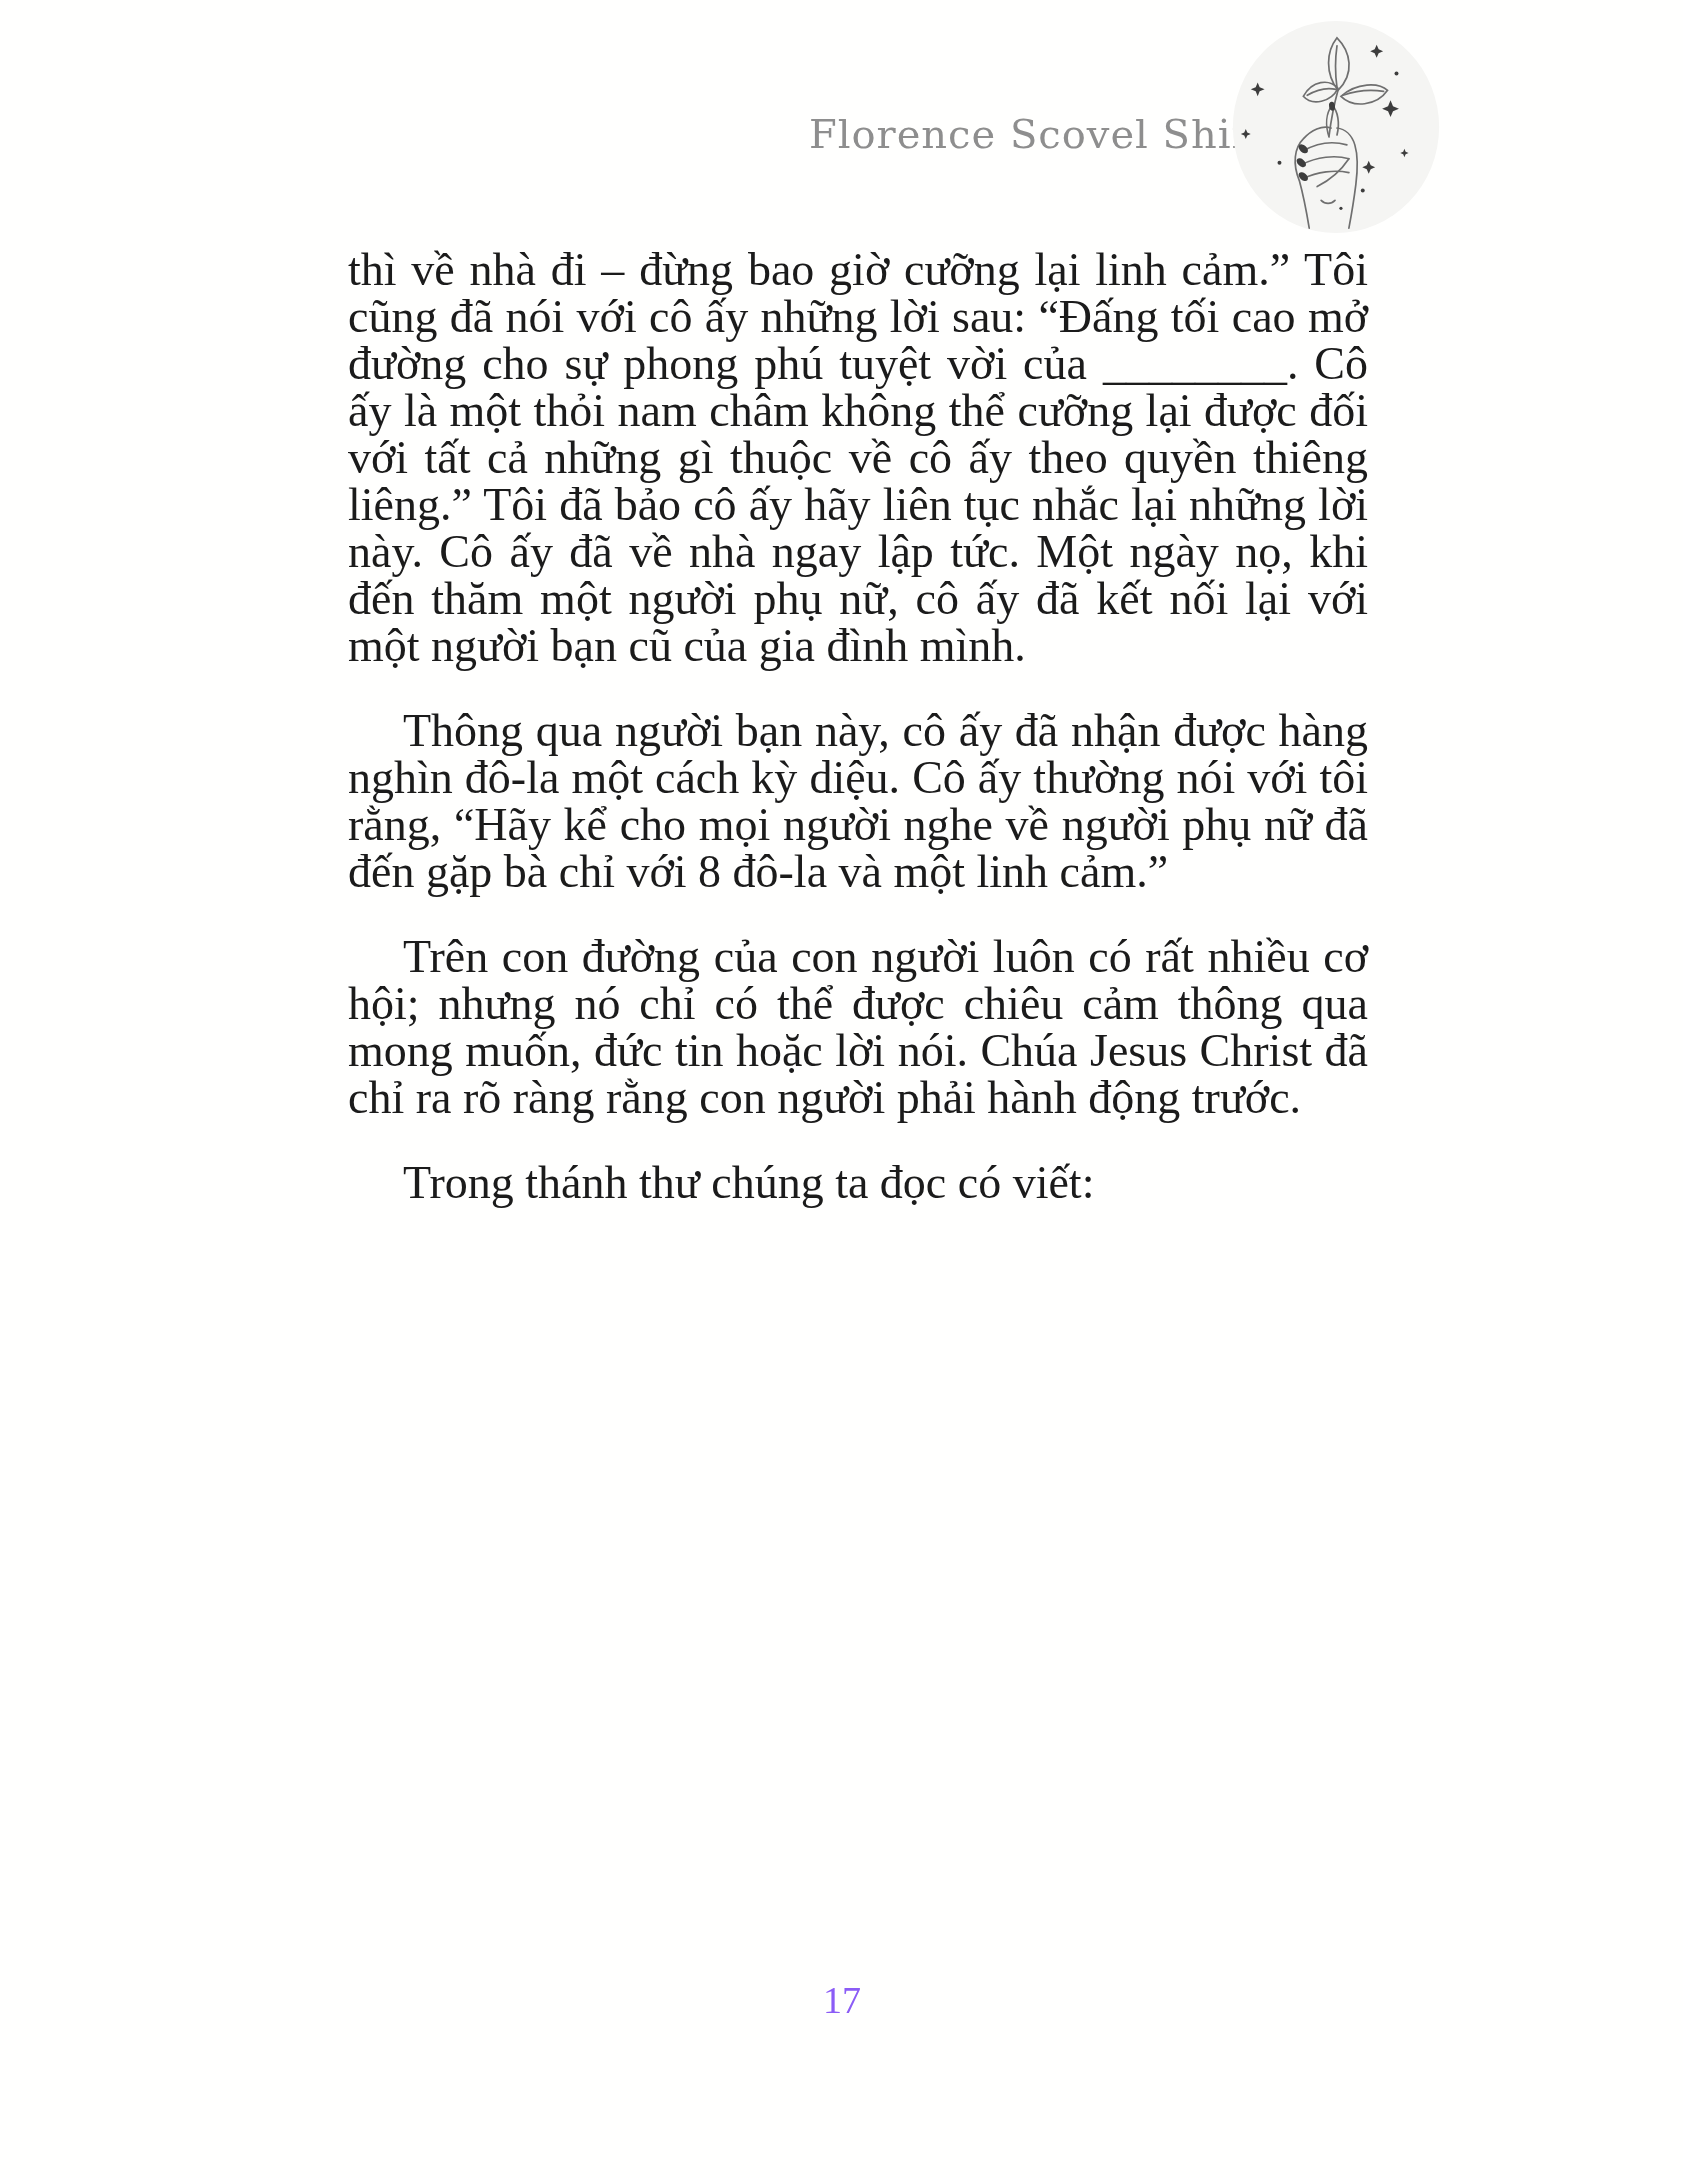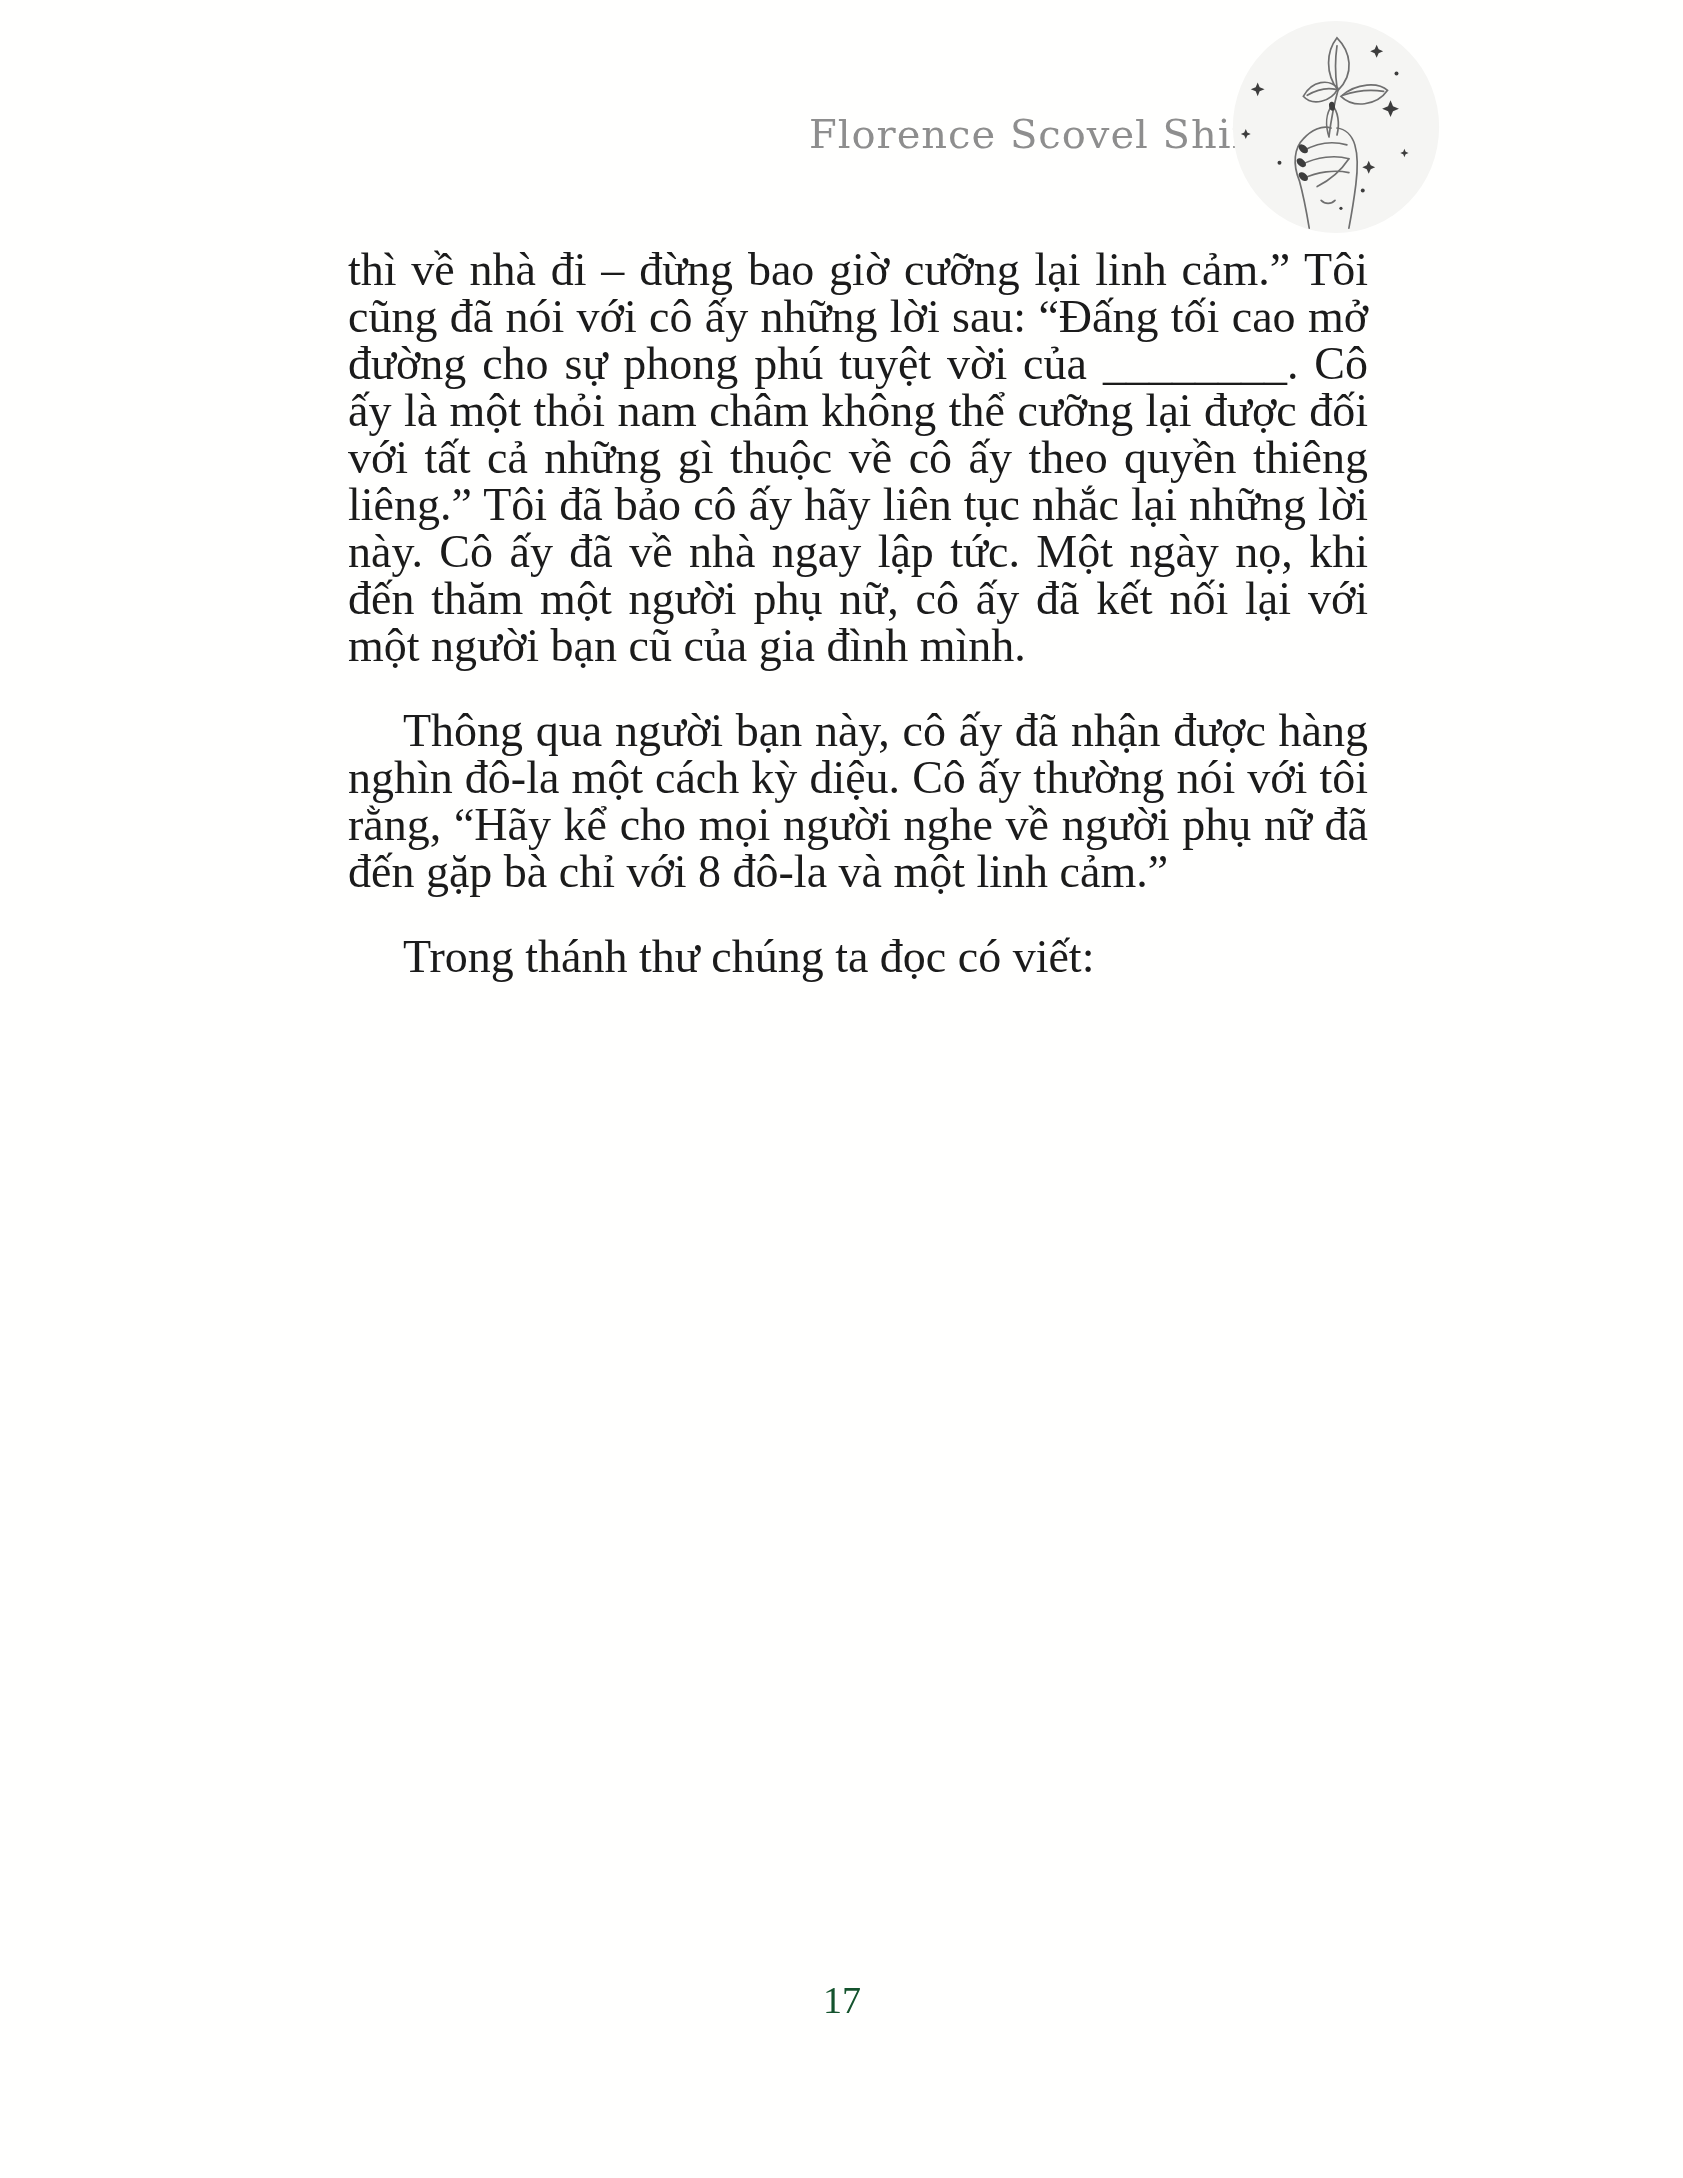--- a/index.html
+++ b/index.html
@@ -46,21 +46,21 @@
     text-align: justify;
   }
   .body-text p { margin: 0 0 38px 0; }
   .body-text p.indent { text-indent: 55px; font-family: Liberation Serif, serif; }
   .page-number {
     position: absolute;
     top: 1978px;
     left: 842px;
     transform: translateX(-50%);
     font-size: 38px;
-    color: #14532d;
+    color: #8b5cf6;
   }
 </style>
 </head>
 <body>
 
 <div class="page">
 
   <div class="header-title">Florence Scovel Shinn</div>
 
   <div class="illustration">
@@ -110,19 +110,20 @@
         <circle cx="178" cy="60" r="2"></circle>
         <circle cx="144" cy="178" r="2"></circle>
         <circle cx="122" cy="196" r="1.6"></circle>
       </g>
     </svg>
   </div>
 
   <div class="body-text">
     <p>thì về nhà đi – đừng bao giờ cưỡng lại linh cảm.” Tôi cũng đã nói với cô ấy những lời sau: “Đấng tối cao mở đường cho sự phong phú tuyệt vời của ________. Cô ấy là một thỏi nam châm không thể cưỡng lại được đối với tất cả những gì thuộc về cô ấy theo quyền thiêng liêng.” Tôi đã bảo cô ấy hãy liên tục nhắc lại những lời này. Cô ấy đã về nhà ngay lập tức. Một ngày nọ, khi đến thăm một người phụ nữ, cô ấy đã kết nối lại với một người bạn cũ của gia đình mình.</p>
     <p class="indent">Thông qua người bạn này, cô ấy đã nhận được hàng nghìn đô-la một cách kỳ diệu. Cô ấy thường nói với tôi rằng, “Hãy kể cho mọi người nghe về người phụ nữ đã đến gặp bà chỉ với 8 đô-la và một linh cảm.”</p>
+    <p class="indent">Trên con đường của con người luôn có rất nhiều cơ hội; nhưng nó chỉ có thể được chiêu cảm thông qua mong muốn, đức tin hoặc lời nói. Chúa Jesus Christ đã chỉ ra rõ ràng rằng con người phải hành động trước.</p>
     <p class="indent">Trong thánh thư chúng ta đọc có viết:</p>
   </div>
 
   <div class="page-number">17</div>
 
 </div>
 
 
 </body></html>

